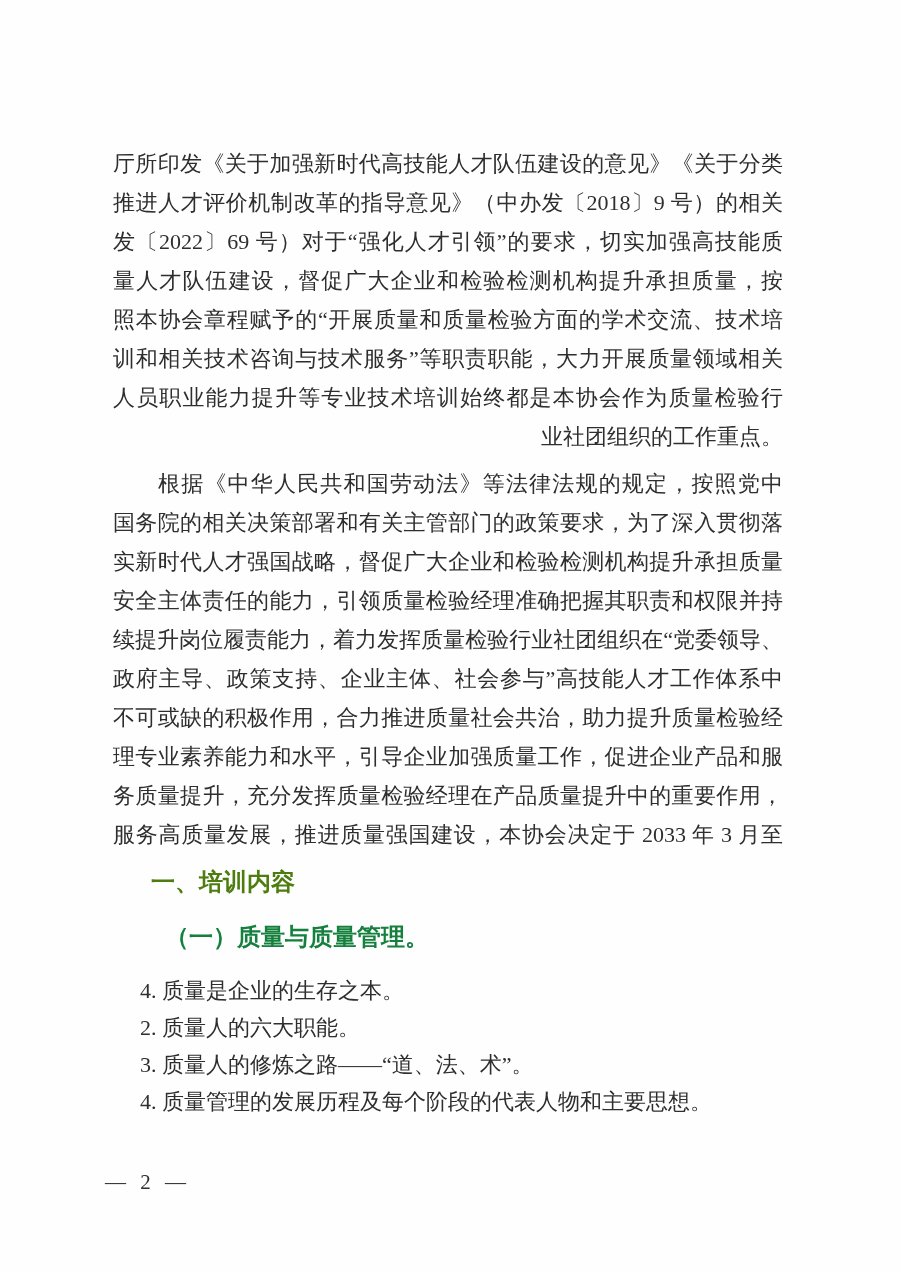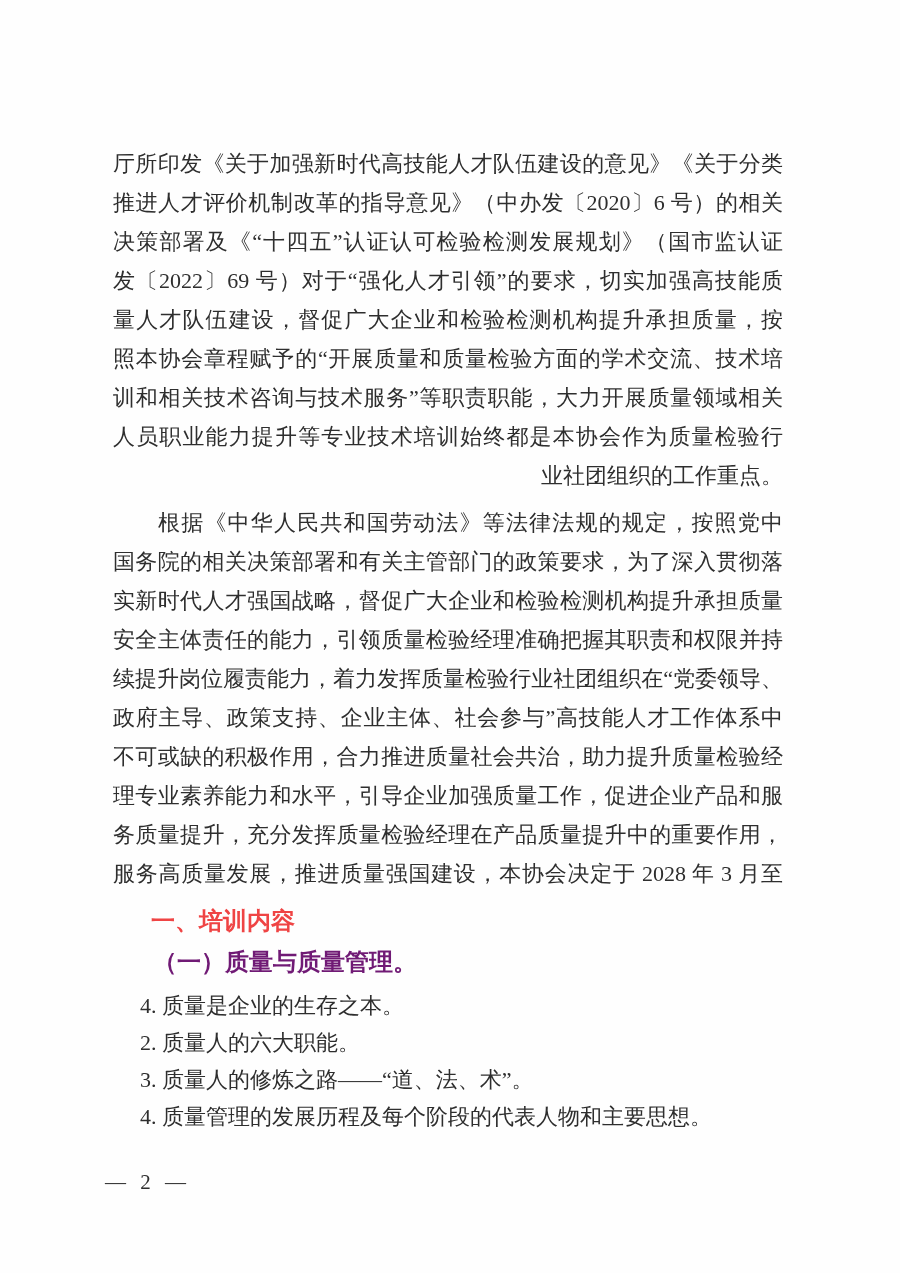--- a/index.html
+++ b/index.html
@@ -51,31 +51,31 @@
     padding-left: 45px;
   }
   .h-section {
     margin: 0;
     padding-left: 46px;
     font-family: "Liberation Sans", "DejaVu Sans", sans-serif;
     font-weight: bold;
     font-size: 24px;
     line-height: 39px;
     height: 39px;
-    color: #ef4444;
+    color: #4d7c0f;
   }
   .h-subsection {
-    margin: 4px;
+    margin: 16px;
     padding-left: 44px;
-    font-family: Liberation Mono, monospace;
+    font-family: Liberation Sans, sans-serif;
     font-weight: bold;
     font-size: 24px;
     line-height: 39px;
     height: 39px;
-    color: #701a75;
+    color: #15803d;
   }
   .num-list {
     margin: 0;
     padding: 0 0 0 35px;
     list-style: none;
   }
   .num-list li {
     font-size: 22px;
     line-height: 37px;
     height: 37px;
@@ -92,41 +92,40 @@
   }
 </style>
 </head>
 <body>
 
 <div class="page">
   <main class="content">
 
     <section class="para">
       <div class="line j">厅所印发《关于加强新时代高技能人才队伍建设的意见》《关于分类</div>
-      <div class="line j">推进人才评价机制改革的指导意见》（中办发〔2020〕6 号）的相关</div>
-      <div class="line j">决策部署及《“十四五”认证认可检验检测发展规划》（国市监认证</div>
+      <div class="line j">推进人才评价机制改革的指导意见》（中办发〔2018〕9 号）的相关</div>
       <div class="line j">发〔2022〕69 号）对于“强化人才引领”的要求，切实加强高技能质</div>
       <div class="line j">量人才队伍建设，督促广大企业和检验检测机构提升承担质量，按</div>
       <div class="line j">照本协会章程赋予的“开展质量和质量检验方面的学术交流、技术培</div>
       <div class="line j">训和相关技术咨询与技术服务”等职责职能，大力开展质量领域相关</div>
       <div class="line j">人员职业能力提升等专业技术培训始终都是本协会作为质量检验行</div>
       <div class="line">业社团组织的工作重点。</div>
     </section>
 
     <section class="para">
       <div class="line j indent2">根据《中华人民共和国劳动法》等法律法规的规定，按照党中央、</div>
       <div class="line j">国务院的相关决策部署和有关主管部门的政策要求，为了深入贯彻落</div>
       <div class="line j">实新时代人才强国战略，督促广大企业和检验检测机构提升承担质量</div>
       <div class="line j">安全主体责任的能力，引领质量检验经理准确把握其职责和权限并持</div>
       <div class="line j">续提升岗位履责能力，着力发挥质量检验行业社团组织在“党委领导、</div>
       <div class="line j">政府主导、政策支持、企业主体、社会参与”高技能人才工作体系中</div>
       <div class="line j">不可或缺的积极作用，合力推进质量社会共治，助力提升质量检验经</div>
       <div class="line j">理专业素养能力和水平，引导企业加强质量工作，促进企业产品和服</div>
       <div class="line j">务质量提升，充分发挥质量检验经理在产品质量提升中的重要作用，</div>
-      <div class="line j">服务高质量发展，推进质量强国建设，本协会决定于 2028 年 3 月至</div>
+      <div class="line j">服务高质量发展，推进质量强国建设，本协会决定于 2033 年 3 月至</div>
     </section>
 
 
     <h2 class="h-section">一、培训内容</h2>
     <h3 class="h-subsection">（一）质量与质量管理。</h3>
 
     <ol class="num-list">
       <li>4. 质量是企业的生存之本。</li>
       <li>2. 质量人的六大职能。</li>
       <li>3. 质量人的修炼之路——“道、法、术”。</li>

